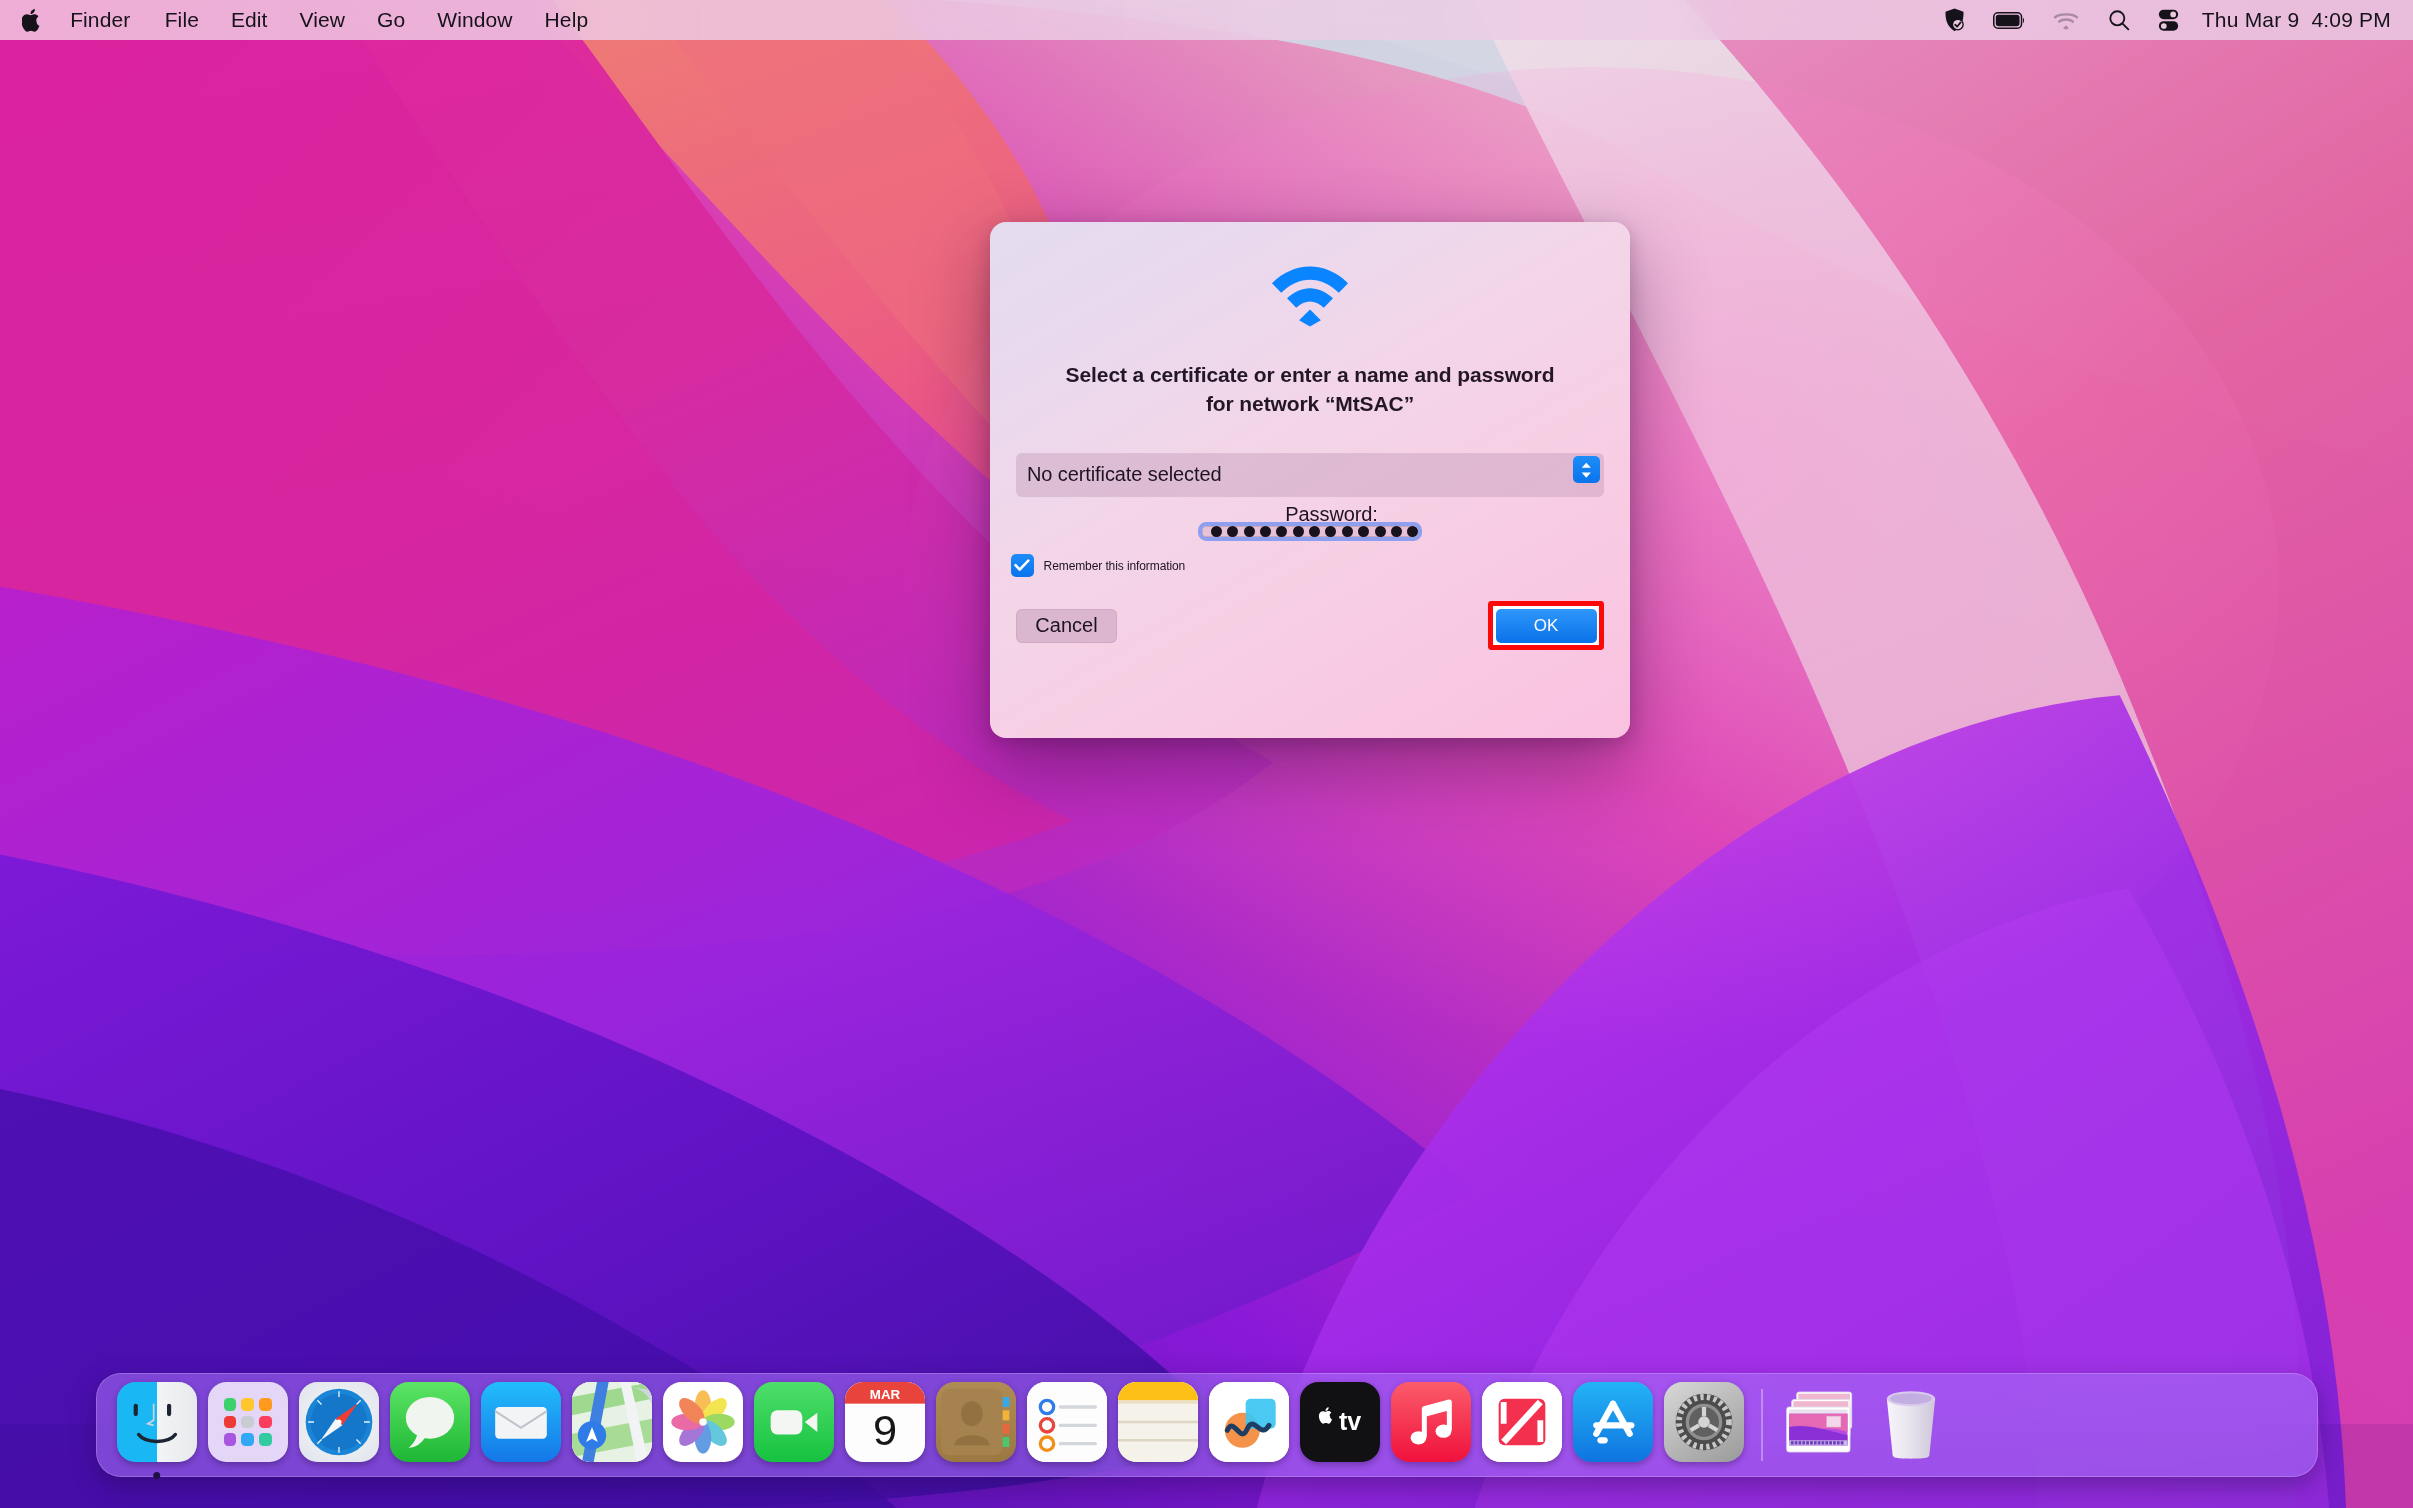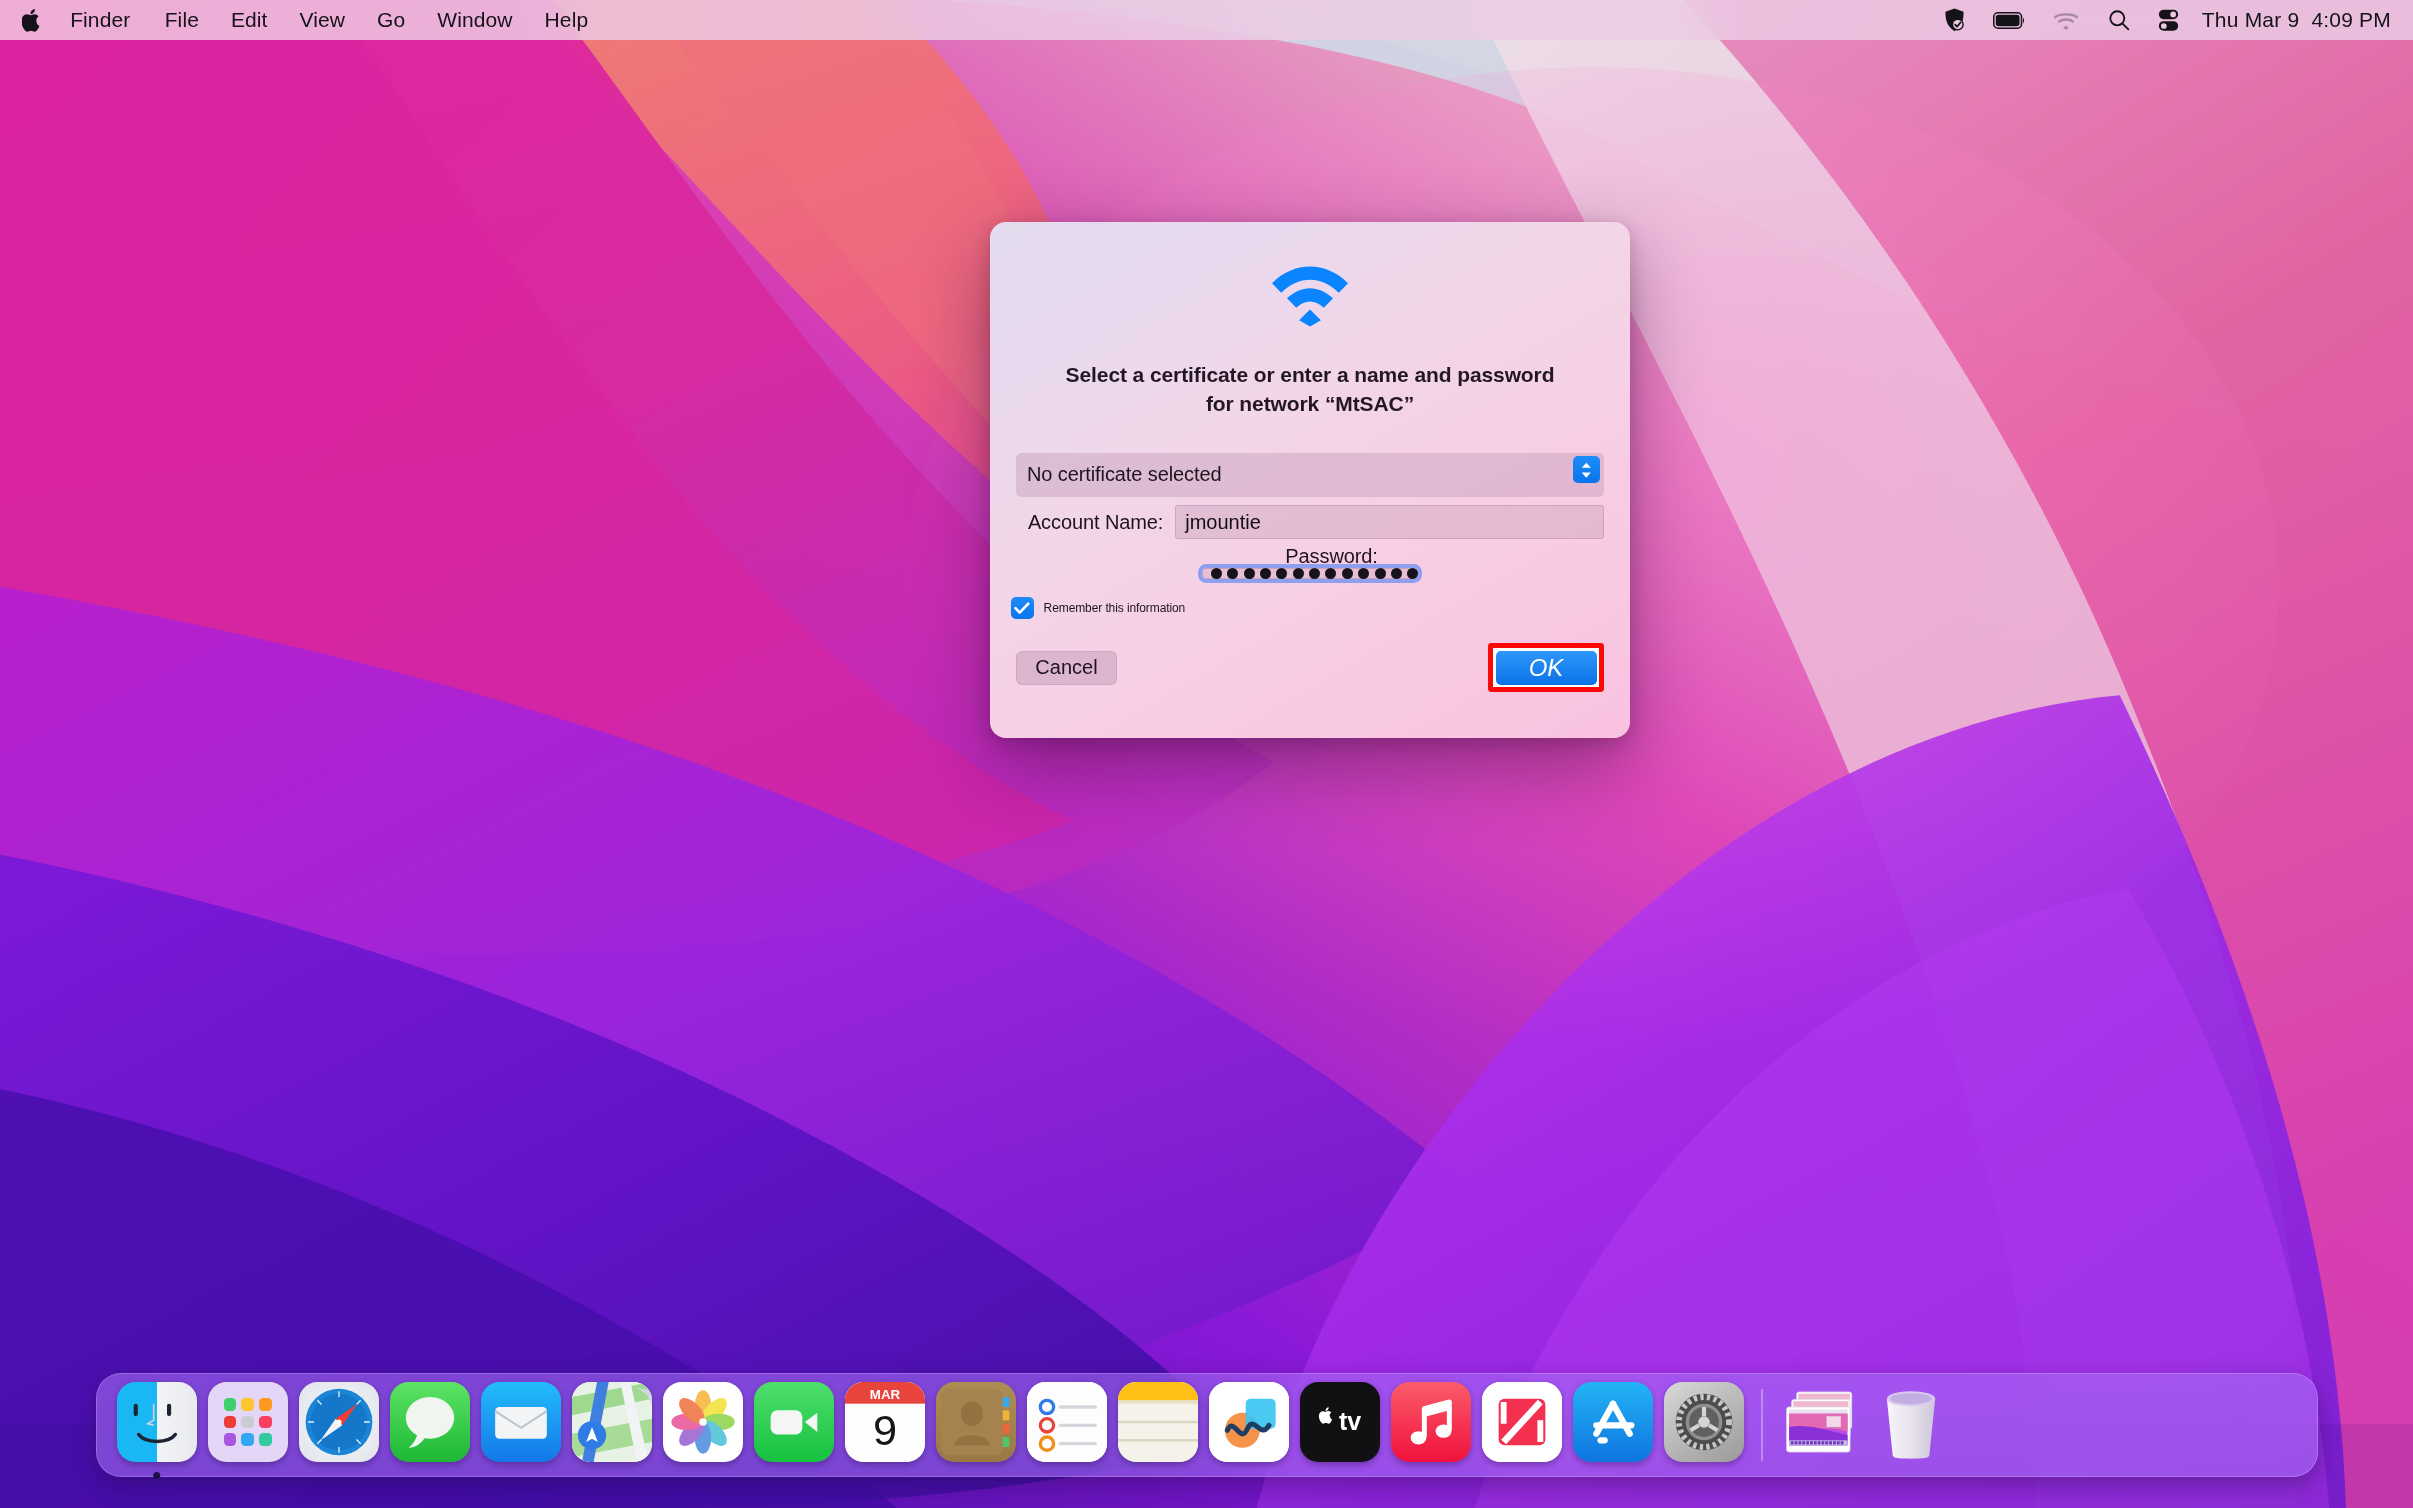--- a/index.html
+++ b/index.html
@@ -140,21 +140,21 @@
     border: 5px solid #fc0808;
     border-radius: 3.4px;
     padding: 2.5px;
     background: #fff;
     display: inline-flex;
   }
   #ok-btn {
     width: 101px; height: 34px; border-radius: 5px;
     background: linear-gradient(180deg, #2e97fb 0%, #0a72e8 100%);
     display: flex; align-items: center; justify-content: center;
-    font-size: 24px; color: #ffffff; font-weight: 500; font-style: italic;
+    font-size: 17px; color: #ffffff; font-weight: 500;
   }
 
   
   #dock {
     position: absolute;
     left: 96px; top: 1373px; width: 2222px; height: 104px;
     border-radius: 25px;
     background: rgba(165,110,245,0.58);
     border: 0.8px solid rgba(255,255,255,0.20);
     backdrop-filter: blur(27px);
@@ -374,24 +374,20 @@
       <span id="cert-label">No certificate selected</span>
       <span id="cert-stepper">
         <svg width="12.6" height="18.4" viewBox="0 0 15 22">
           <path d="M7.5 2 L13 8.2 L2 8.2 Z" fill="#ffffff"></path>
           <path d="M7.5 20 L2 13.8 L13 13.8 Z" fill="#ffffff"></path>
         </svg>
       </span>
     </div>
   </div>
 
-  <div class="frow" id="acct-row">
-    <div class="flabel">Account Name:</div>
-    <div class="finput">jmountie</div>
-  </div>
 
   <div class="frow" id="pass-row">
     <div class="flabel">Password:</div>
     <div class="finput focused">
       <span id="pass-dots">
           <i></i>
           <i></i>
           <i></i>
           <i></i>
           <i></i>

